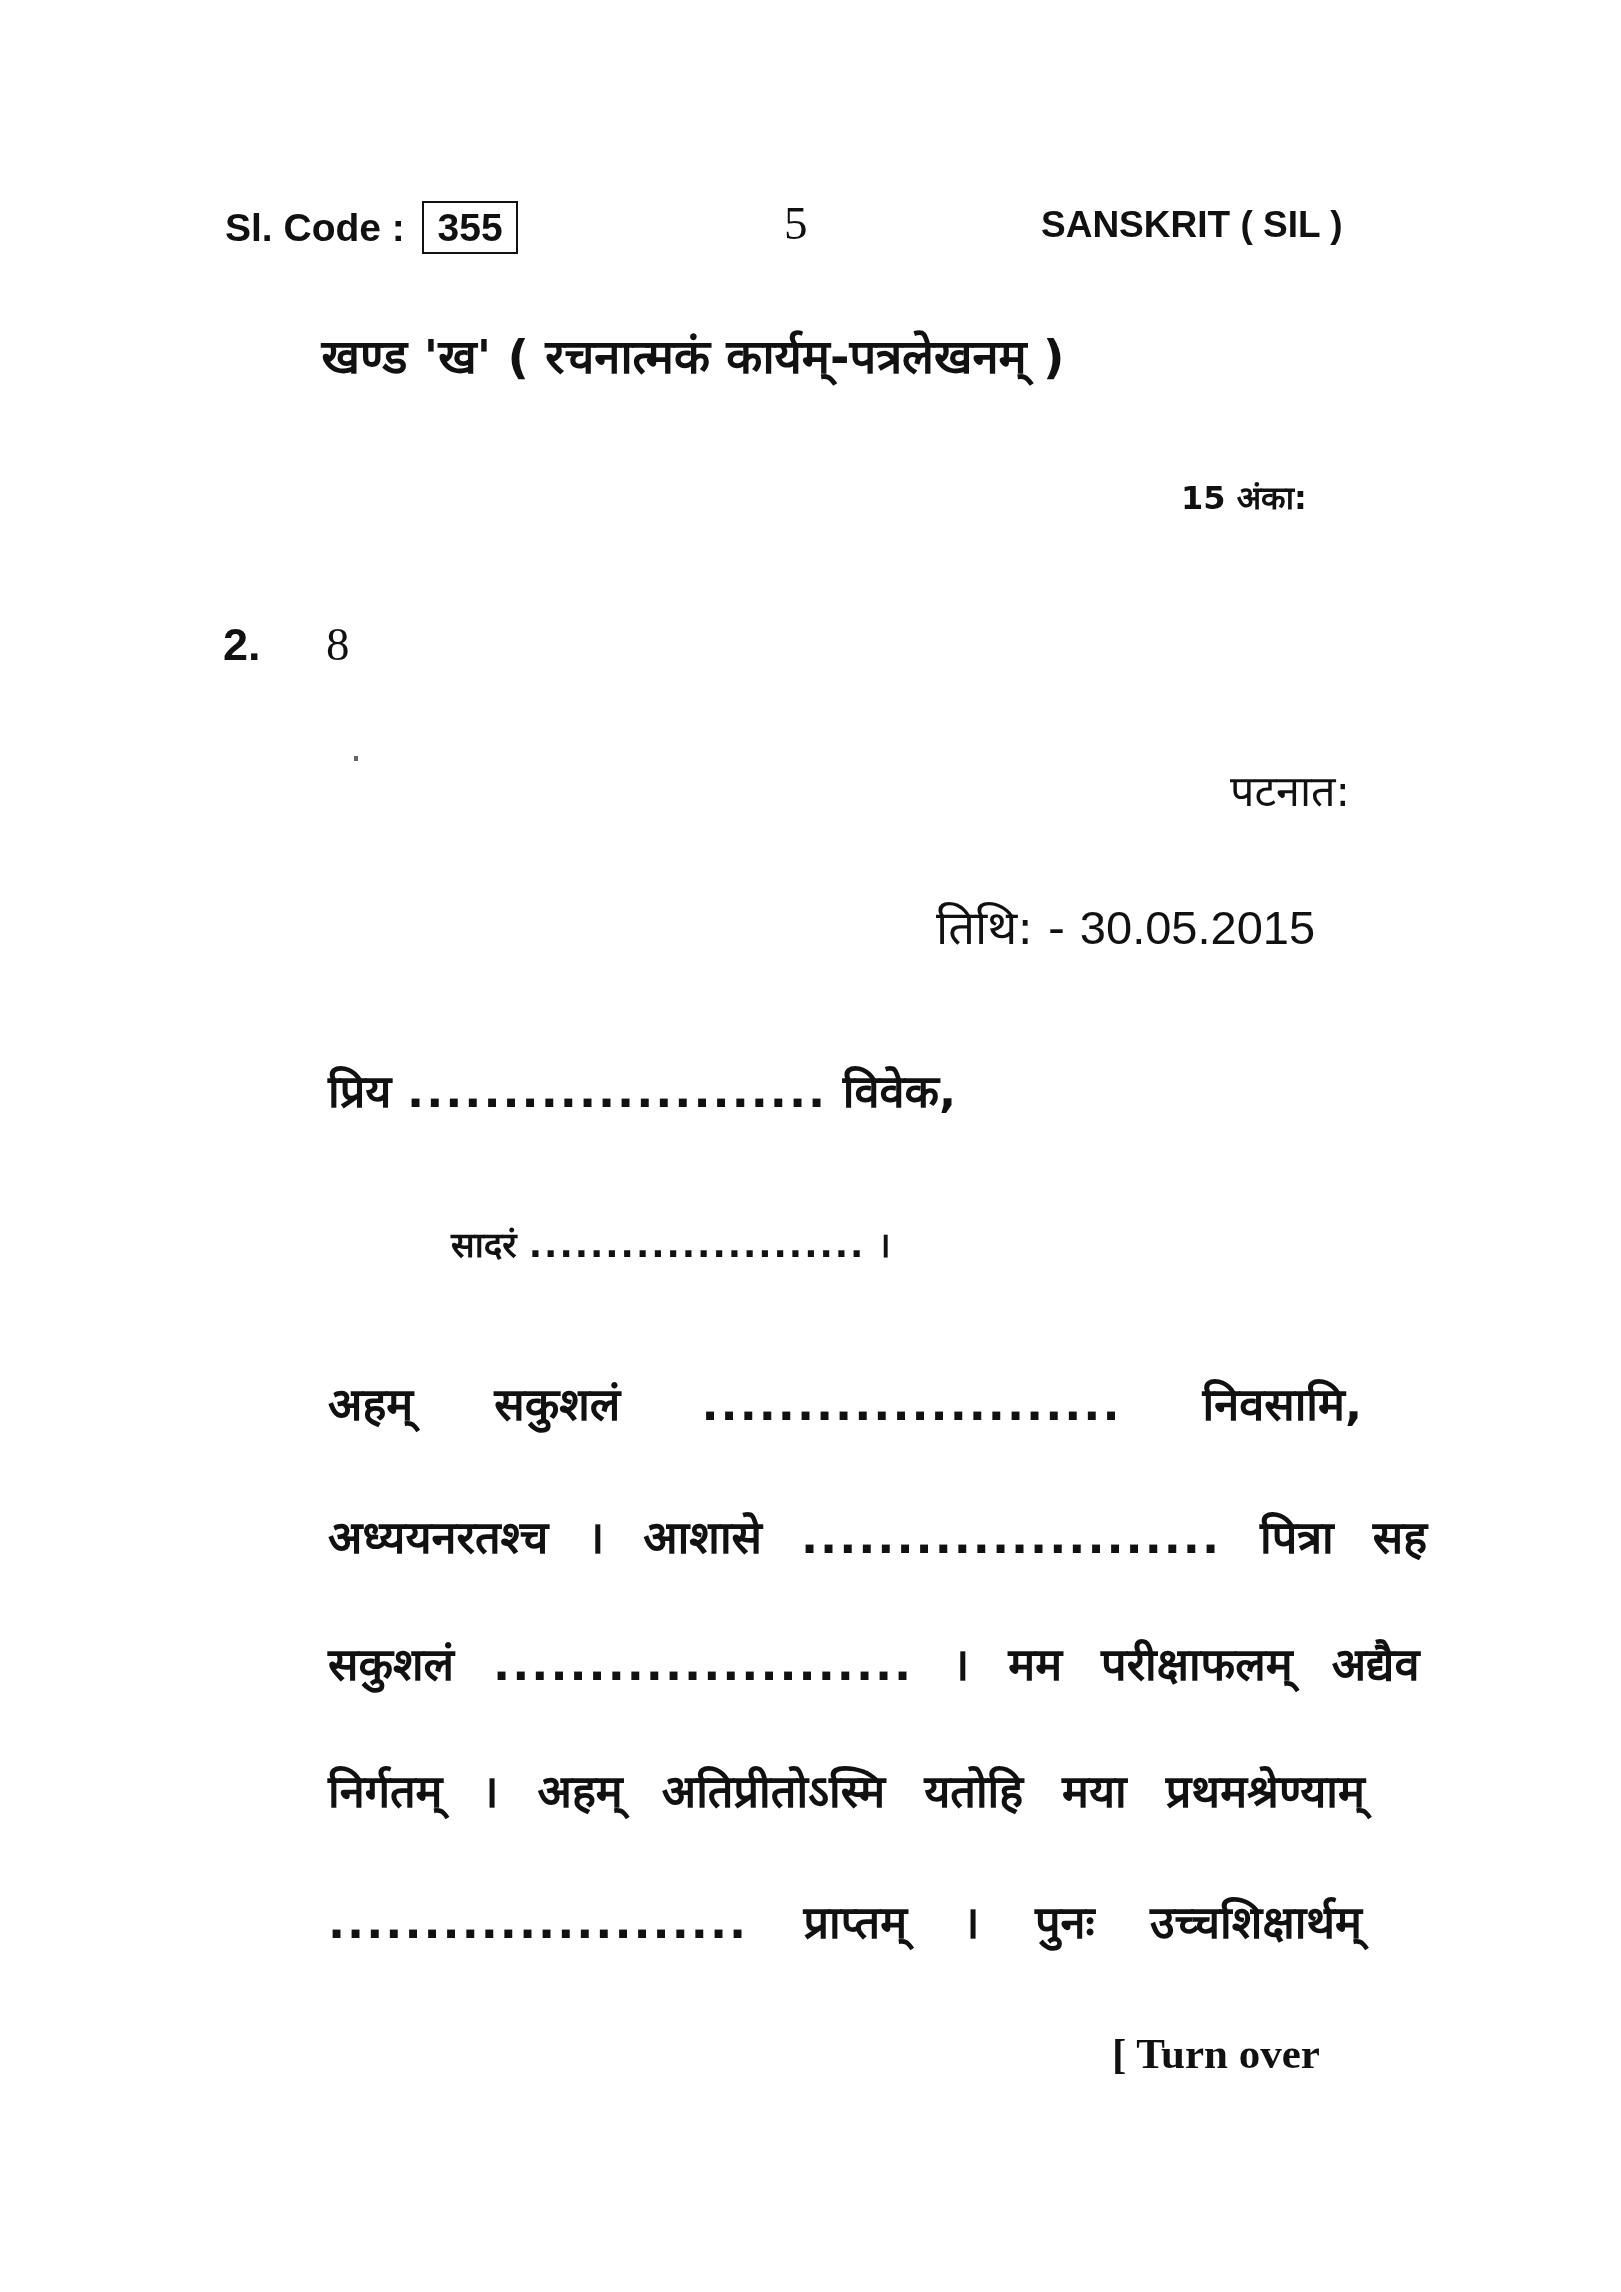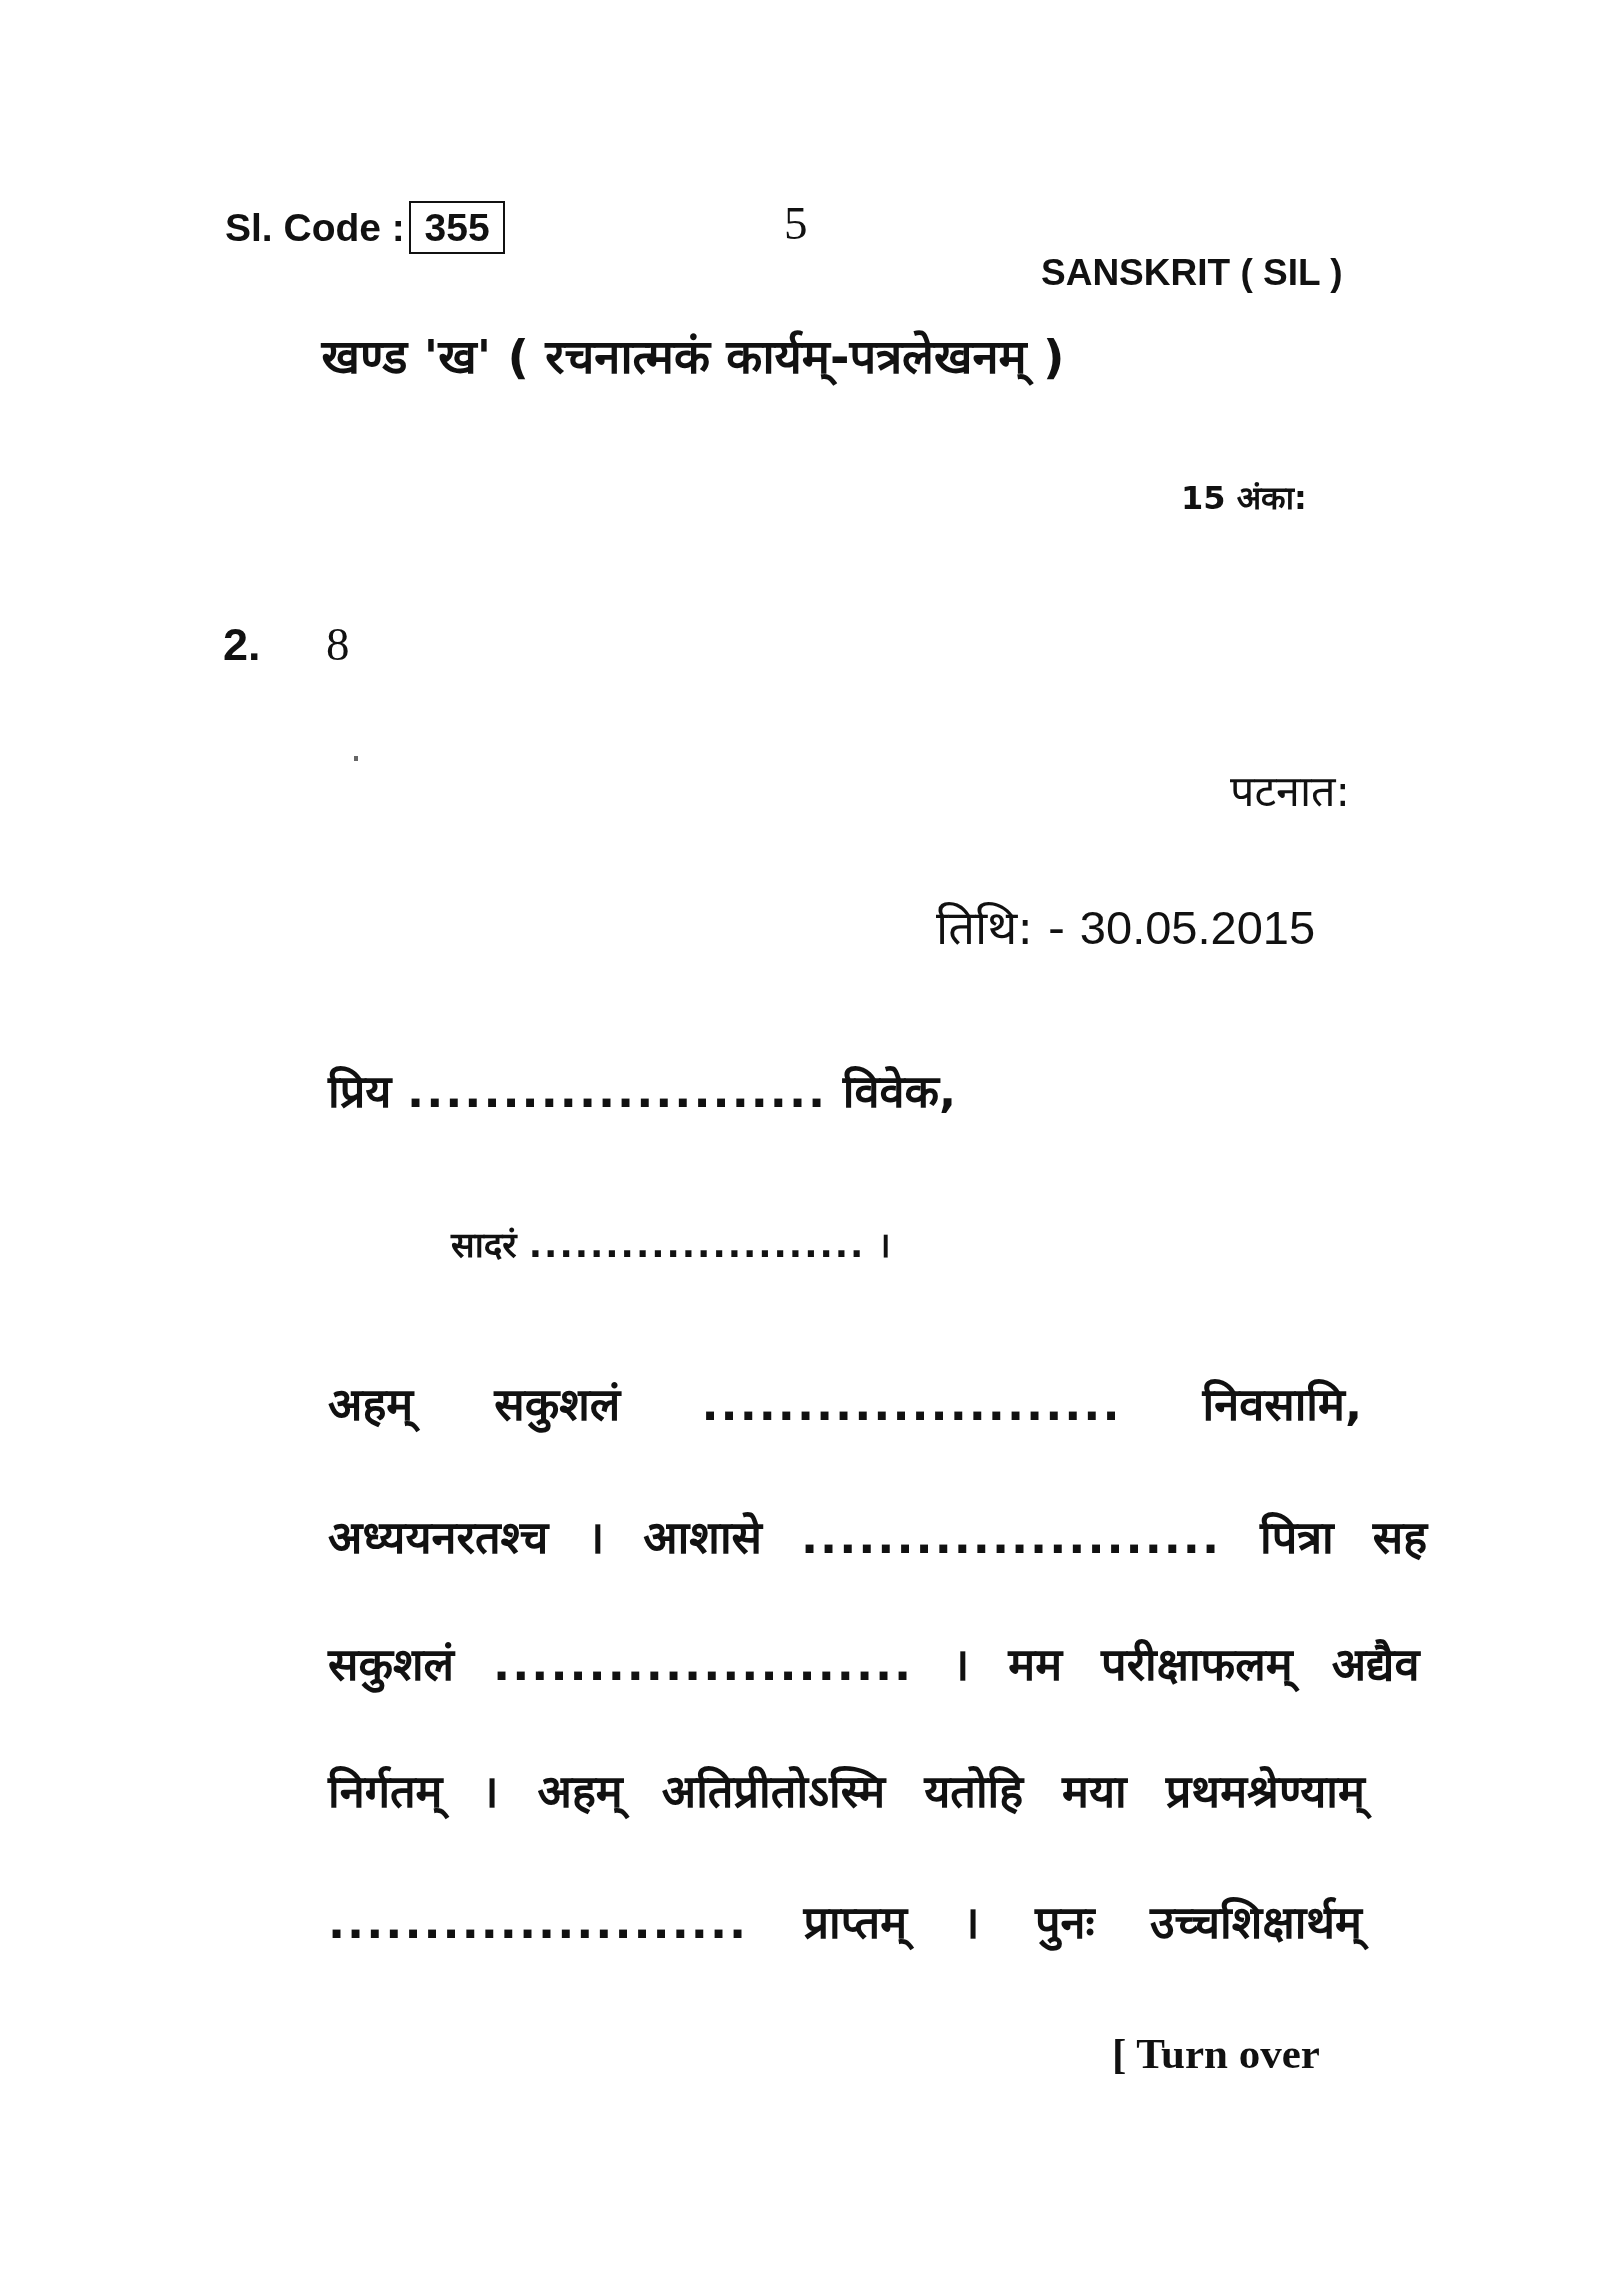--- a/index.html
+++ b/index.html
@@ -1,22 +1,22 @@
 <!DOCTYPE html>
 <html><head>
 <meta charset="utf-8">
 <style>
   html, body { margin: 0; padding: 0; background: #ffffff; }
   body { width: 1621px; height: 2293px; position: relative; overflow: hidden; color: #111111;
          font-family: "DejaVu Sans", sans-serif; }
   .abs { position: absolute; white-space: nowrap; }
-  .hdr-left { left: 225px; top: 201px; font-family: "Liberation Sans", sans-serif; font-weight: bold; font-size: 39px; display: flex; align-items: center; gap: 4px; }
+  .hdr-left { left: 225px; top: 201px; font-family: "Liberation Sans", sans-serif; font-weight: bold; font-size: 39px; display: flex; align-items: center; gap: 17px; }
   .code-box { border: 2.9px solid #111; padding: 0 13.7px; line-height: 49px; font-size: 39px; }
   .hdr-page { left: 784px; top: 196px; font-family: "Liberation Serif", serif; font-size: 47px; }
-  .hdr-right { left: 1041px; top: 204px; font-family: "Liberation Sans", sans-serif; font-weight: bold; font-size: 37px; margin-top: 48px; }
+  .hdr-right { left: 1041px; top: 204px; font-family: "Liberation Sans", sans-serif; font-weight: bold; font-size: 37px; }
   .section-title { left: 0; width: 1386px; top: 323px; text-align: center; font-weight: bold; font-size: 47px; }
   .marks-total { left: 1181px; top: 475px; font-weight: bold; font-size: 32px; }
   .q-row { left: 223px; top: 617px; width: 1157px; display: flex; align-items: baseline; font-size: 45px; }
   .q-num { font-family: "Liberation Sans", sans-serif; font-weight: bold; width: 103px; }
   .q-text { font-weight: bold; flex: 1; }
   .q-marks { font-family: "Liberation Serif", serif; font-size: 47px; }
   .place { left: 1230px; top: 760px; font-size: 43px; }
   .date { left: 936px; top: 894px; font-size: 47px; }
   .date .val { font-family: "Liberation Sans", sans-serif; }
   .salutation { left: 328px; top: 1059px; font-size: 45px; font-weight: bold; text-align: center; }

